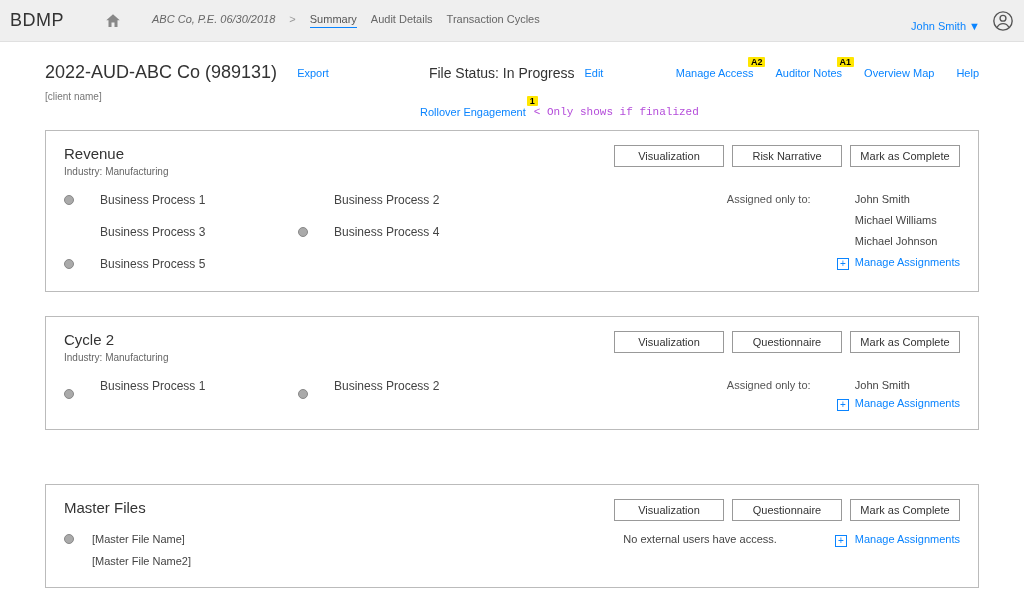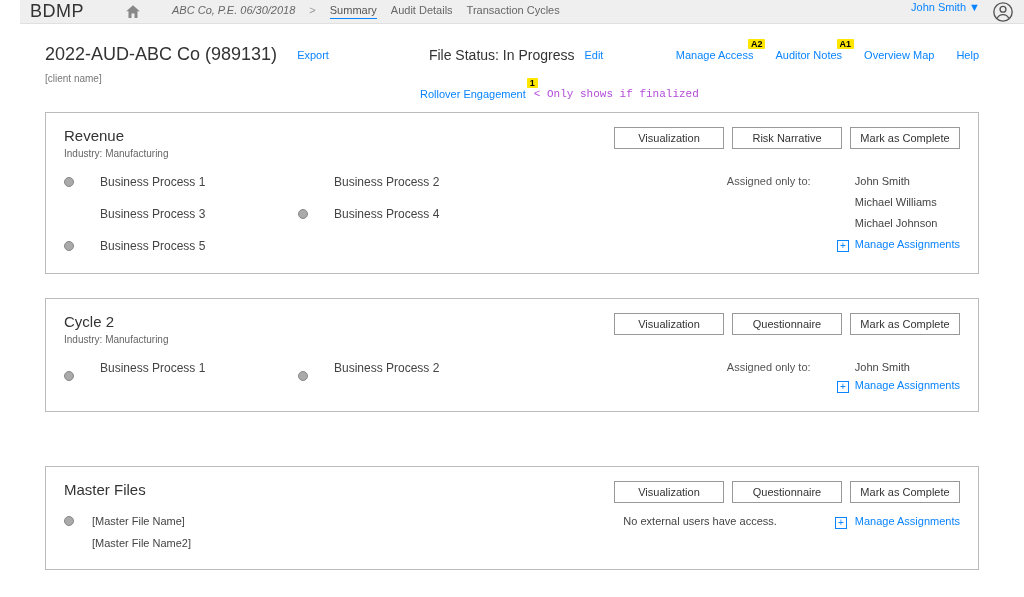--- a/index.html
+++ b/index.html
@@ -1,25 +1,25 @@
 <!DOCTYPE html>
 <html><head>
 <meta charset="utf-8">
 <style>
   * { box-sizing: border-box; margin: 0; padding: 0; }
   body { font-family: Arial, Helvetica, sans-serif; font-size: 12px; color: #333; background: #fff; width: 1024px; }
-  .topbar { background: #efefef; height: 24px; display: flex; align-items: center; padding: 8px 10px; border-bottom: 1px solid #e0e0e0; margin-left: 20px; }
+  .topbar { background: #efefef; height: 42px; display: flex; align-items: center; padding: 8px 10px; border-bottom: 1px solid #e0e0e0; }
   .brand { font-size: 18px; font-weight: 400; color: #333; margin-right: 40px; letter-spacing: 0.5px; }
   .home-icon { color: #888; margin-right: 30px; cursor: pointer; }
   .crumbs { display: flex; align-items: flex-start; gap: 14px; font-size: 11px; color: #666; }
   .crumb { cursor: pointer; }
   .crumb.italic { font-style: italic; }
   .crumb-sep { color: #999; }
   .crumb.active { border-bottom: 1px solid #0a84ff; padding-bottom: 2px; color: #555;}
-  .top-right { margin-left: auto; display: flex; align-items: flex-start; gap: 12px; }
+  .top-right { margin-left: auto; display: flex; align-items: flex-end; gap: 12px; }
   .user-link { color: #0a84ff; font-size: 11px; cursor: pointer; }
   .avatar-icon { color: #555; cursor: pointer; }
 
   .page { padding: 20px 45px 30px 45px; }
   .header-row { display: flex; align-items: center; gap: 20px; margin-bottom: 2px; }
   .eng-title { font-size: 18px; color: #333; font-weight: 400;}
   .link { color: #0a84ff; font-size: 11px; cursor: pointer; }
   .file-status-block { margin-left: 80px; display:flex; align-items:center; gap:10px;}
   .file-status { font-size: 14px; color: #333; }
   .right-links { margin-left: auto; display: flex; align-items: center; gap: 22px; }

